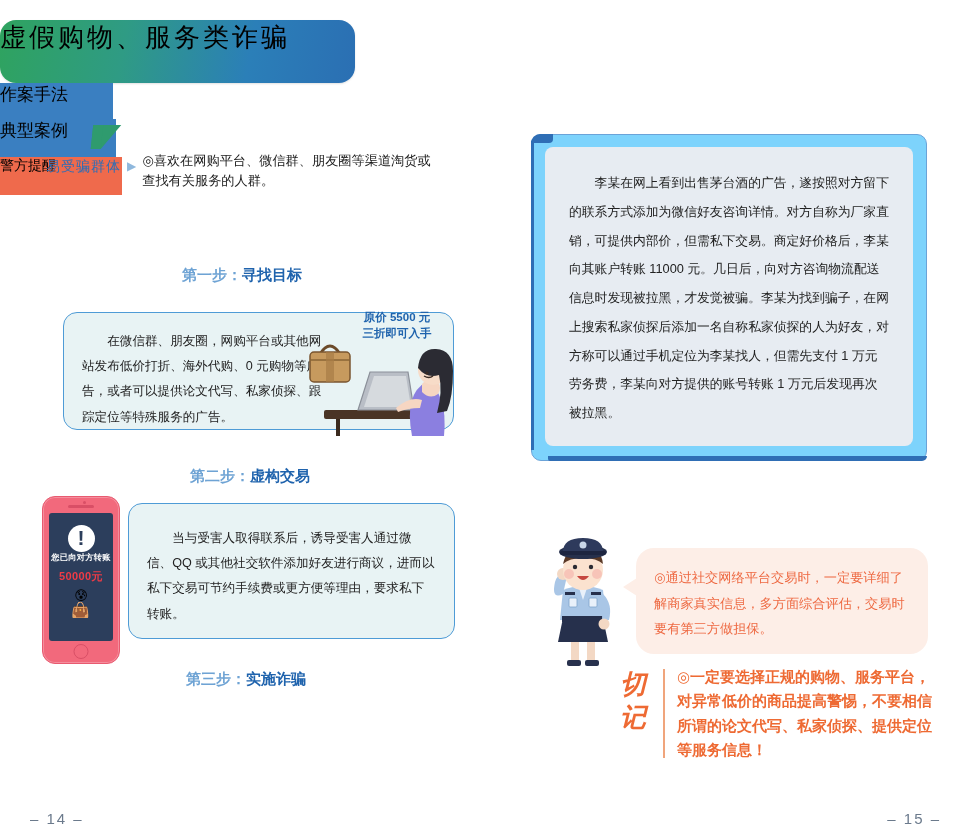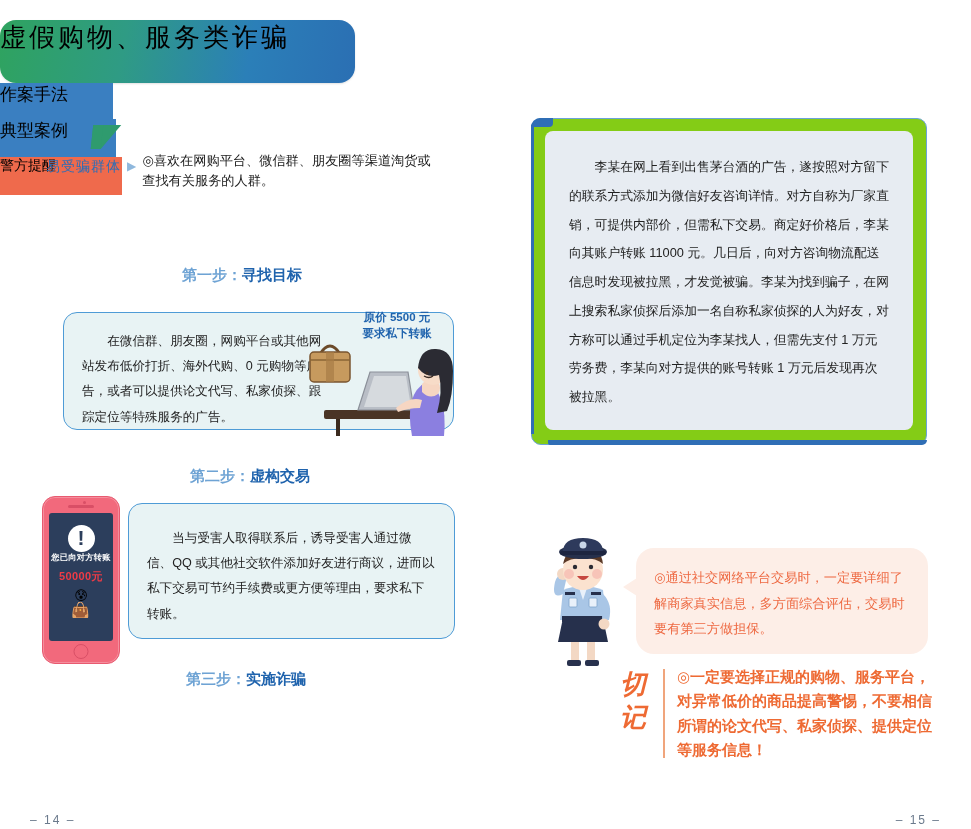--- a/index.html
+++ b/index.html
@@ -149,22 +149,22 @@
   }
   #phone .emo { margin-top: 4px; font-size: 13px; }
   #phone .emo2 { margin-top: -2px; font-size: 15px; }
   #phone .home {
     position: absolute; left: 50%; bottom: 4px; transform: translateX(-50%);
     width: 15px; height: 15px; border: 1.4px solid #d94f66; border-radius: 50%;
   }
 
   
   #case-box {
-    position: absolute; left: 531px; top: 98px; width: 396px; height: 327px;
-    background: #84cc16; border: 1.2px solid #6ba3d8; border-radius: 10px;
+    position: absolute; left: 531px; top: 114px; width: 396px; height: 327px;
+    background: #7dd3fc; border: 1.2px solid #6ba3d8; border-radius: 10px;
   }
   #case-box .inner {
     position: absolute; left: 13px; top: 12px; right: 13px; bottom: 14px;
     background: #e7ecf2; border-radius: 8px;
     padding: 22px 24px 0 24px;
   }
   #case-box .txt {
     font-size: 12.8px; line-height: 2.25; color: #222222;
     font-family: "Liberation Sans","DejaVu Sans",sans-serif;
     text-indent: 2em;
@@ -213,21 +213,21 @@
   #remember-rule { width: 2px; background: #f0a57c; margin: 4px 12px 4px 4px; }
   #remember-text {
     flex: 1;
     font-size: 15px; line-height: 1.62; font-weight: bold; color: #ee6a33;
     font-family: "Liberation Sans","DejaVu Sans",sans-serif;
   }
 
   
   .folio {
     position: absolute; bottom: 22px;
-    font-size: 12px; color: #6b7a8c; letter-spacing: 2px;
+    font-size: 15px; color: #6b7a8c; letter-spacing: 2px;
     font-family: "Liberation Sans","DejaVu Sans",sans-serif;
   }
   #folio-left { left: 30px; }
   #folio-right { right: 30px; }
 </style>
 </head>
 <body>
 
 <div class="page">
 
@@ -241,21 +241,21 @@
   </div>
 
   <div id="method-bubble">作案手法</div>
 
   <div class="step-head" id="step1-head">
     <span class="sn">第一步：</span><span class="st">寻找目标</span>
   </div>
 
   <div id="price-tag">
     <div>原价 5500 元</div>
-    <div>要求私下转账</div>
+    <div>三折即可入手</div>
   </div>
 
   <div class="lightbox" id="step1-box">
     <div class="txt">在微信群、朋友圈，网购平台或其他网站发布低价打折、海外代购、0 元购物等广告，或者可以提供论文代写、私家侦探、跟踪定位等特殊服务的广告。</div>
   </div>
 
   <svg id="illus1" viewBox="0 0 170 126">
 
     <g>
       <path d="M24 44 q10 -16 20 0" fill="none" stroke="#6b4a2a" stroke-width="3"></path>

